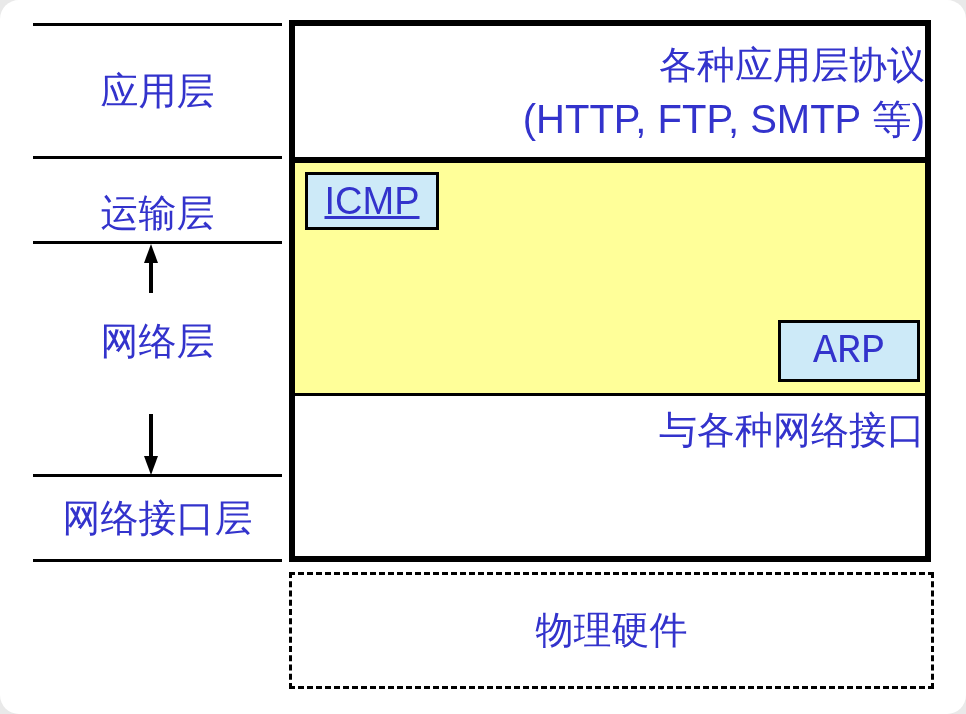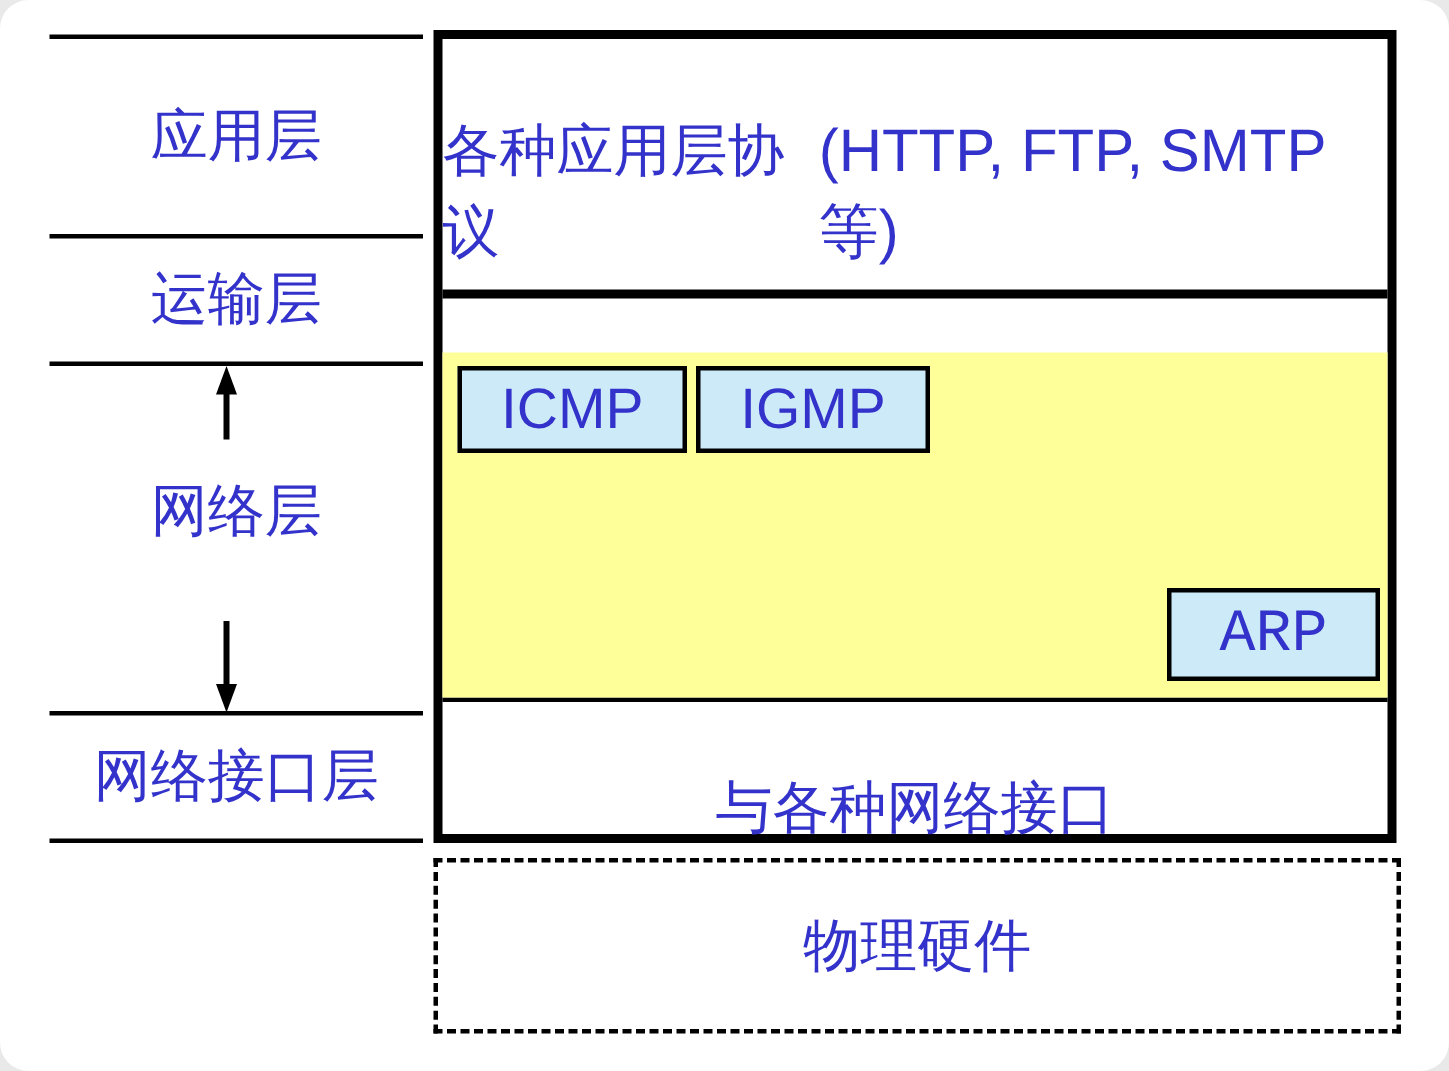--- a/index.html
+++ b/index.html
@@ -26,34 +26,34 @@
     text-align:center;font-size:38px;line-height:49px;color:var(--text-blue);
   }
   #arrowcol{position:absolute;left:137px;top:244px;width:28px;height:232px;}
   
   #mainbox{
     position:absolute;left:289px;top:20px;width:642px;height:542px;
     border:6px solid var(--border-black);background:var(--background);
     display:flex;flex-direction:column;
   }
   .sep{height:3px;background:var(--border-black);flex:none;}
-  .row{flex:none;display:flex;flex-direction:row;align-items:center;justify-content:center;color:var(--text-blue);margin-top:36px;}
+  .row{flex:none;display:flex;flex-direction:column;align-items:flex-end;justify-content:center;color:var(--text-blue);}
   #row-app{height:131px;}
   #row-app .l1{font-size:38px;line-height:54px;}
   #row-app .l2{font-size:40px;line-height:54px;}
   #row-transport{height:80px;font-size:40px;}
   #row-network{height:230px;background:var(--yellow-fill);position:relative;}
   #row-interface{height:68px;font-size:38px;}
   .pbox{
     position:absolute;background:var(--protocol-box-fill);
     border:3px solid var(--border-black);
     display:flex;align-items:center;justify-content:center;
     font-size:38px;color:var(--text-blue);
   }
-  #icmp-box{left:10px;top:9px;width:153px;height:58px;}
+  #icmp-box{left:10px;top:9px;width:134px;height:58px;text-decoration:underline;}
   #igmp-box{left:169px;top:9px;width:156px;height:58px;}
   #arp-box{right:5px;top:157px;width:142px;height:62px;font-size:40px;font-family:Liberation Mono, monospace;}
   #ip-label{
     position:absolute;left:0;top:76px;width:100%;
     text-align:center;text-indent:26px;
     font-size:38px;font-weight:bold;color:var(--text-blue);
   }
   
   #dashedbox{
     position:absolute;left:289px;top:572px;width:645px;height:117px;
@@ -67,21 +67,21 @@
 
 <div id="canvas">
 
   <div class="hline" style="top:23px"></div>
   <div class="hline" style="top:156px"></div>
   <div class="hline" style="top:241px"></div>
   <div class="hline" style="top:474px"></div>
   <div class="hline" style="top:559px"></div>
 
   <div class="llabel" style="top:26px;height:130px">应用层</div>
-  <div class="llabel" style="top:159px;height:82px">运输层</div>
+  <div class="llabel" style="top:172px;height:82px">运输层</div>
   <div class="llabel" style="top:244px;height:194px;flex-direction:row">
     <span>网络层</span>
   </div>
   <div class="llabel" style="top:477px;height:82px">网络接口层</div>
 
   <svg id="arrowcol" viewBox="0 0 28 232">
     <g>
       <polygon points="14,0 7,19 21,19" fill="#000"></polygon>
       <rect x="12" y="16" width="4" height="33" fill="#000"></rect>
     </g>
@@ -98,21 +98,20 @@
       <div class="l2">(HTTP, FTP, SMTP 等)</div>
     </div>
 
     <div class="sep"></div>
 
 
     <div class="sep"></div>
 
     <div class="row" id="row-network">
       <div class="pbox" id="icmp-box">ICMP</div>
-      <div class="pbox" id="igmp-box">IGMP</div>
       <div class="pbox" id="arp-box">ARP</div>
     </div>
 
     <div class="sep"></div>
 
     <div class="row" id="row-interface">与各种网络接口</div>
   </div>
 
   <div id="dashedbox">
     <span>物理硬件</span>

